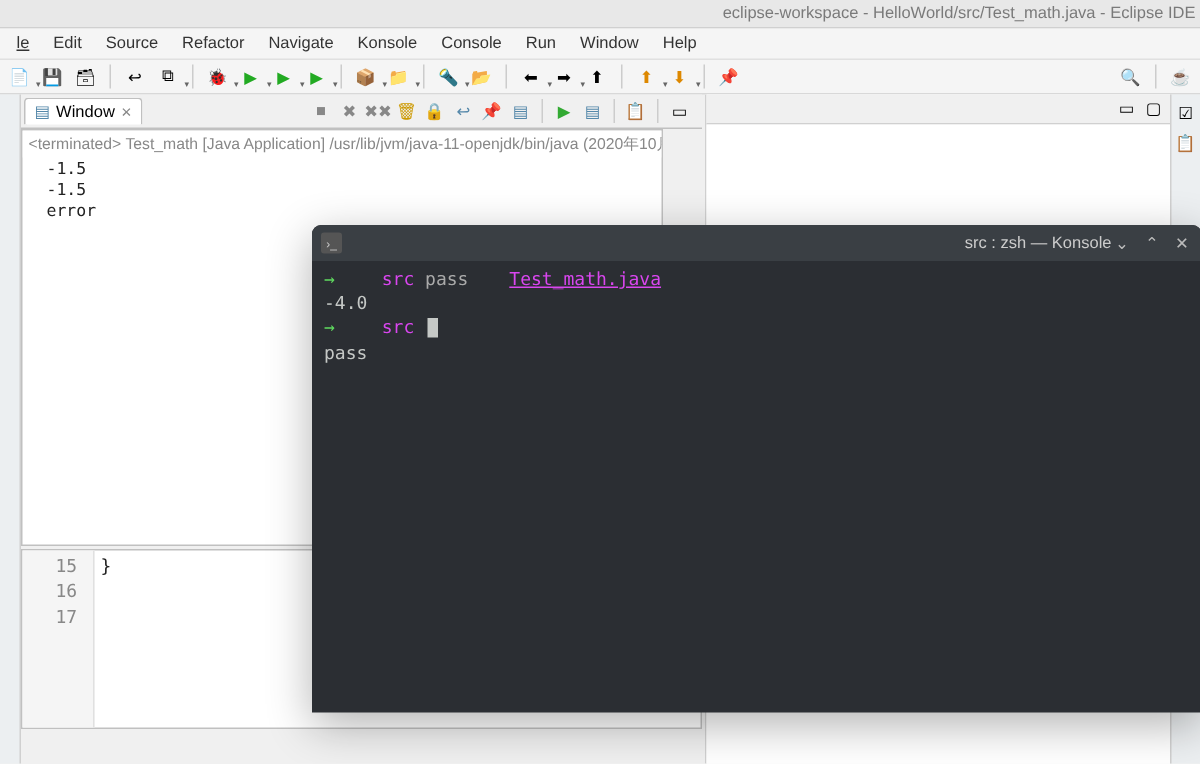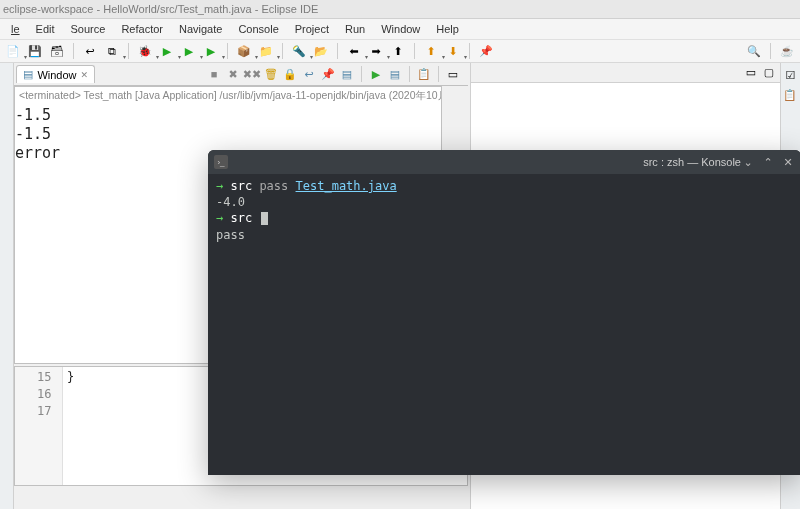--- a/index.html
+++ b/index.html
@@ -8,21 +8,21 @@
       font-size: 11px;
       background: #f0f0f0;
       width: 800px;
       height: 509px;
       overflow: hidden;
       position: relative;
     }
     .window-title {
       background: #e8e8e8;
       color: #7a7a7a;
-      text-align: left;
+      text-align: right;
       padding: 3px;
       font-size: 11px;
       border-bottom: 1px solid #d0d0d0;
     }
     .menu-bar {
       background: #f5f5f5;
       padding: 2px 4px;
       display: flex;
       gap: 2px;
       border-bottom: 1px solid #e0e0e0;
@@ -107,22 +107,22 @@
     }
     .console-status {
       color: #888;
       padding: 2px 4px;
       font-size: 10.5px;
       background:#fff;
       white-space:nowrap;
     }
     .console-output {
       font-family: "Consolas", monospace;
-      font-size: 15px;
-      padding: 1px 0;
+      font-size: 11px;
+      padding: 1px 16px;
       color:#222;
       line-height: 1.25;
     }
     .editor-area {
       background:#fff;
       border:1px solid #c0c0c0;
       margin-top:2px;
       display:flex;
       height: 120px;
       width: 100%;
@@ -191,38 +191,38 @@
     .konsole-ctrls { display:flex; gap:6px; }
     .konsole-ctrl { width:14px;height:14px; color:#bbb; cursor:pointer; font-size:11px; display:flex;align-items:center;justify-content:center;}
     .konsole-body {
       font-family: "Consolas","DejaVu Sans Mono", monospace;
       font-size: 12px;
       padding: 4px 8px;
       color: #c5c8c6;
       line-height: 1.35;
     }
     .prompt-arrow { color:#5fd75f; }
-    .prompt-dir { color:#ffffff; }
+    .prompt-dir { color:#d946ef;margin-left:24px; }
     .prompt-cmd { color:#aaa; }
-    .prompt-file { color:#7dd3fc; text-decoration:underline;}
+    .prompt-file { color:#d946ef; text-decoration:underline;margin-left:20px;}
     .cursor-block { display:inline-block; width:7px; height:13px; background:#c5c8c6; vertical-align:text-bottom; margin-left:2px;}
   </style>
 </head>
 <body>
 
 <div class="window-title">eclipse-workspace - HelloWorld/src/Test_math.java - Eclipse IDE</div>
 
 <div class="menu-bar">
   <span class="menu-item">le</span>
   <span class="menu-item">Edit</span>
   <span class="menu-item">Source</span>
   <span class="menu-item">Refactor</span>
   <span class="menu-item">Navigate</span>
+  <span class="menu-item">Konsole</span>
   <span class="menu-item">Console</span>
-  <span class="menu-item">Project</span>
   <span class="menu-item">Run</span>
   <span class="menu-item">Window</span>
   <span class="menu-item">Help</span>
 </div>
 
 <div class="toolbar">
   <span class="tb-btn drop">📄</span>
   <span class="tb-btn">💾</span>
   <span class="tb-btn">🗃</span>
   <span class="tb-sep"></span>

